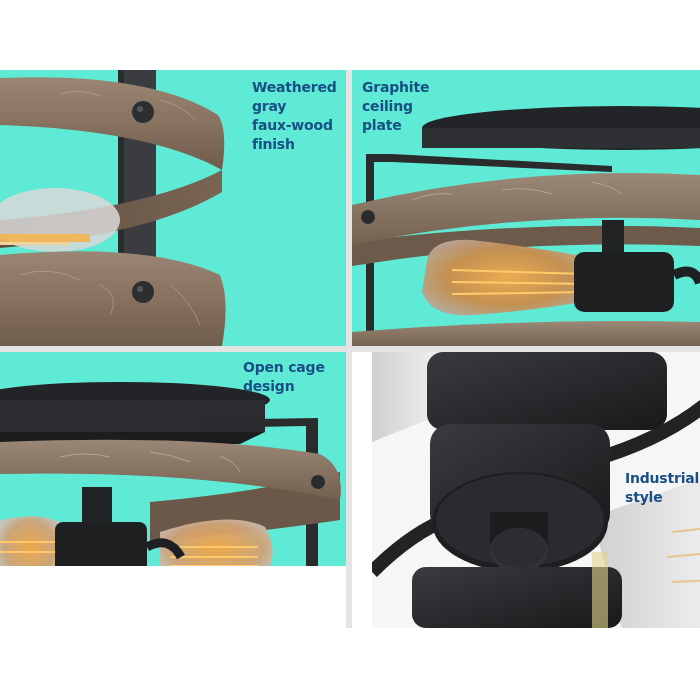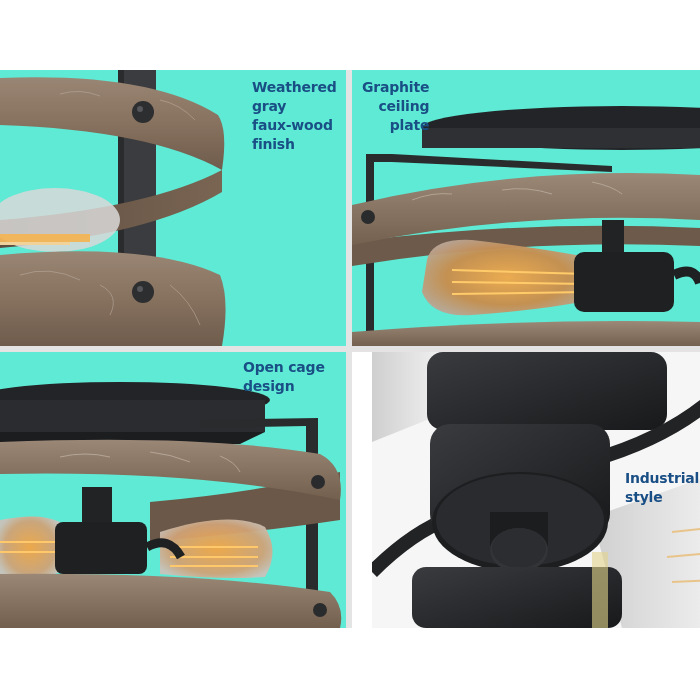--- a/index.html
+++ b/index.html
@@ -2,22 +2,22 @@
 <html><head>
   <meta charset="utf-8">
   <style>
     * { box-sizing: border-box; margin: 0; padding: 0; }
     html, body { width: 700px; height: 700px; background: #ffffff; overflow: hidden; }
     body { position: relative; font-family: "DejaVu Sans", sans-serif; }
 
     .grid { position: absolute; left: 0; top: 70px; width: 700px; height: 558px; }
     .panel { position: absolute; overflow: hidden; background: #5eead4; }
     .p1 { left: 0; top: 0; width: 346px; height: 276px; }
-    .p2 { left: 352px; top: 0; width: 348px; height: 276px; text-align: right; }
-    .p3 { left: 0; top: 282px; width: 346px; height: 276px; padding-left: 8px; }
+    .p2 { left: 352px; top: 0; width: 348px; height: 276px; }
+    .p3 { left: 0; top: 282px; width: 346px; height: 214px; padding-left: 8px; }
     .p4 { left: 352px; top: 282px; width: 348px; height: 276px; margin-left: 20px; }
 
     .divider-v { position: absolute; left: 346px; top: 0; width: 6px; height: 558px; background: #e4e4e4; }
     .divider-h { position: absolute; left: 0; top: 276px; width: 700px; height: 6px; background: #e4e4e4; }
 
     .caption {
       position: absolute;
       color: #1a4f86;
       font-family: "DejaVu Sans", sans-serif;
       font-weight: bold;

